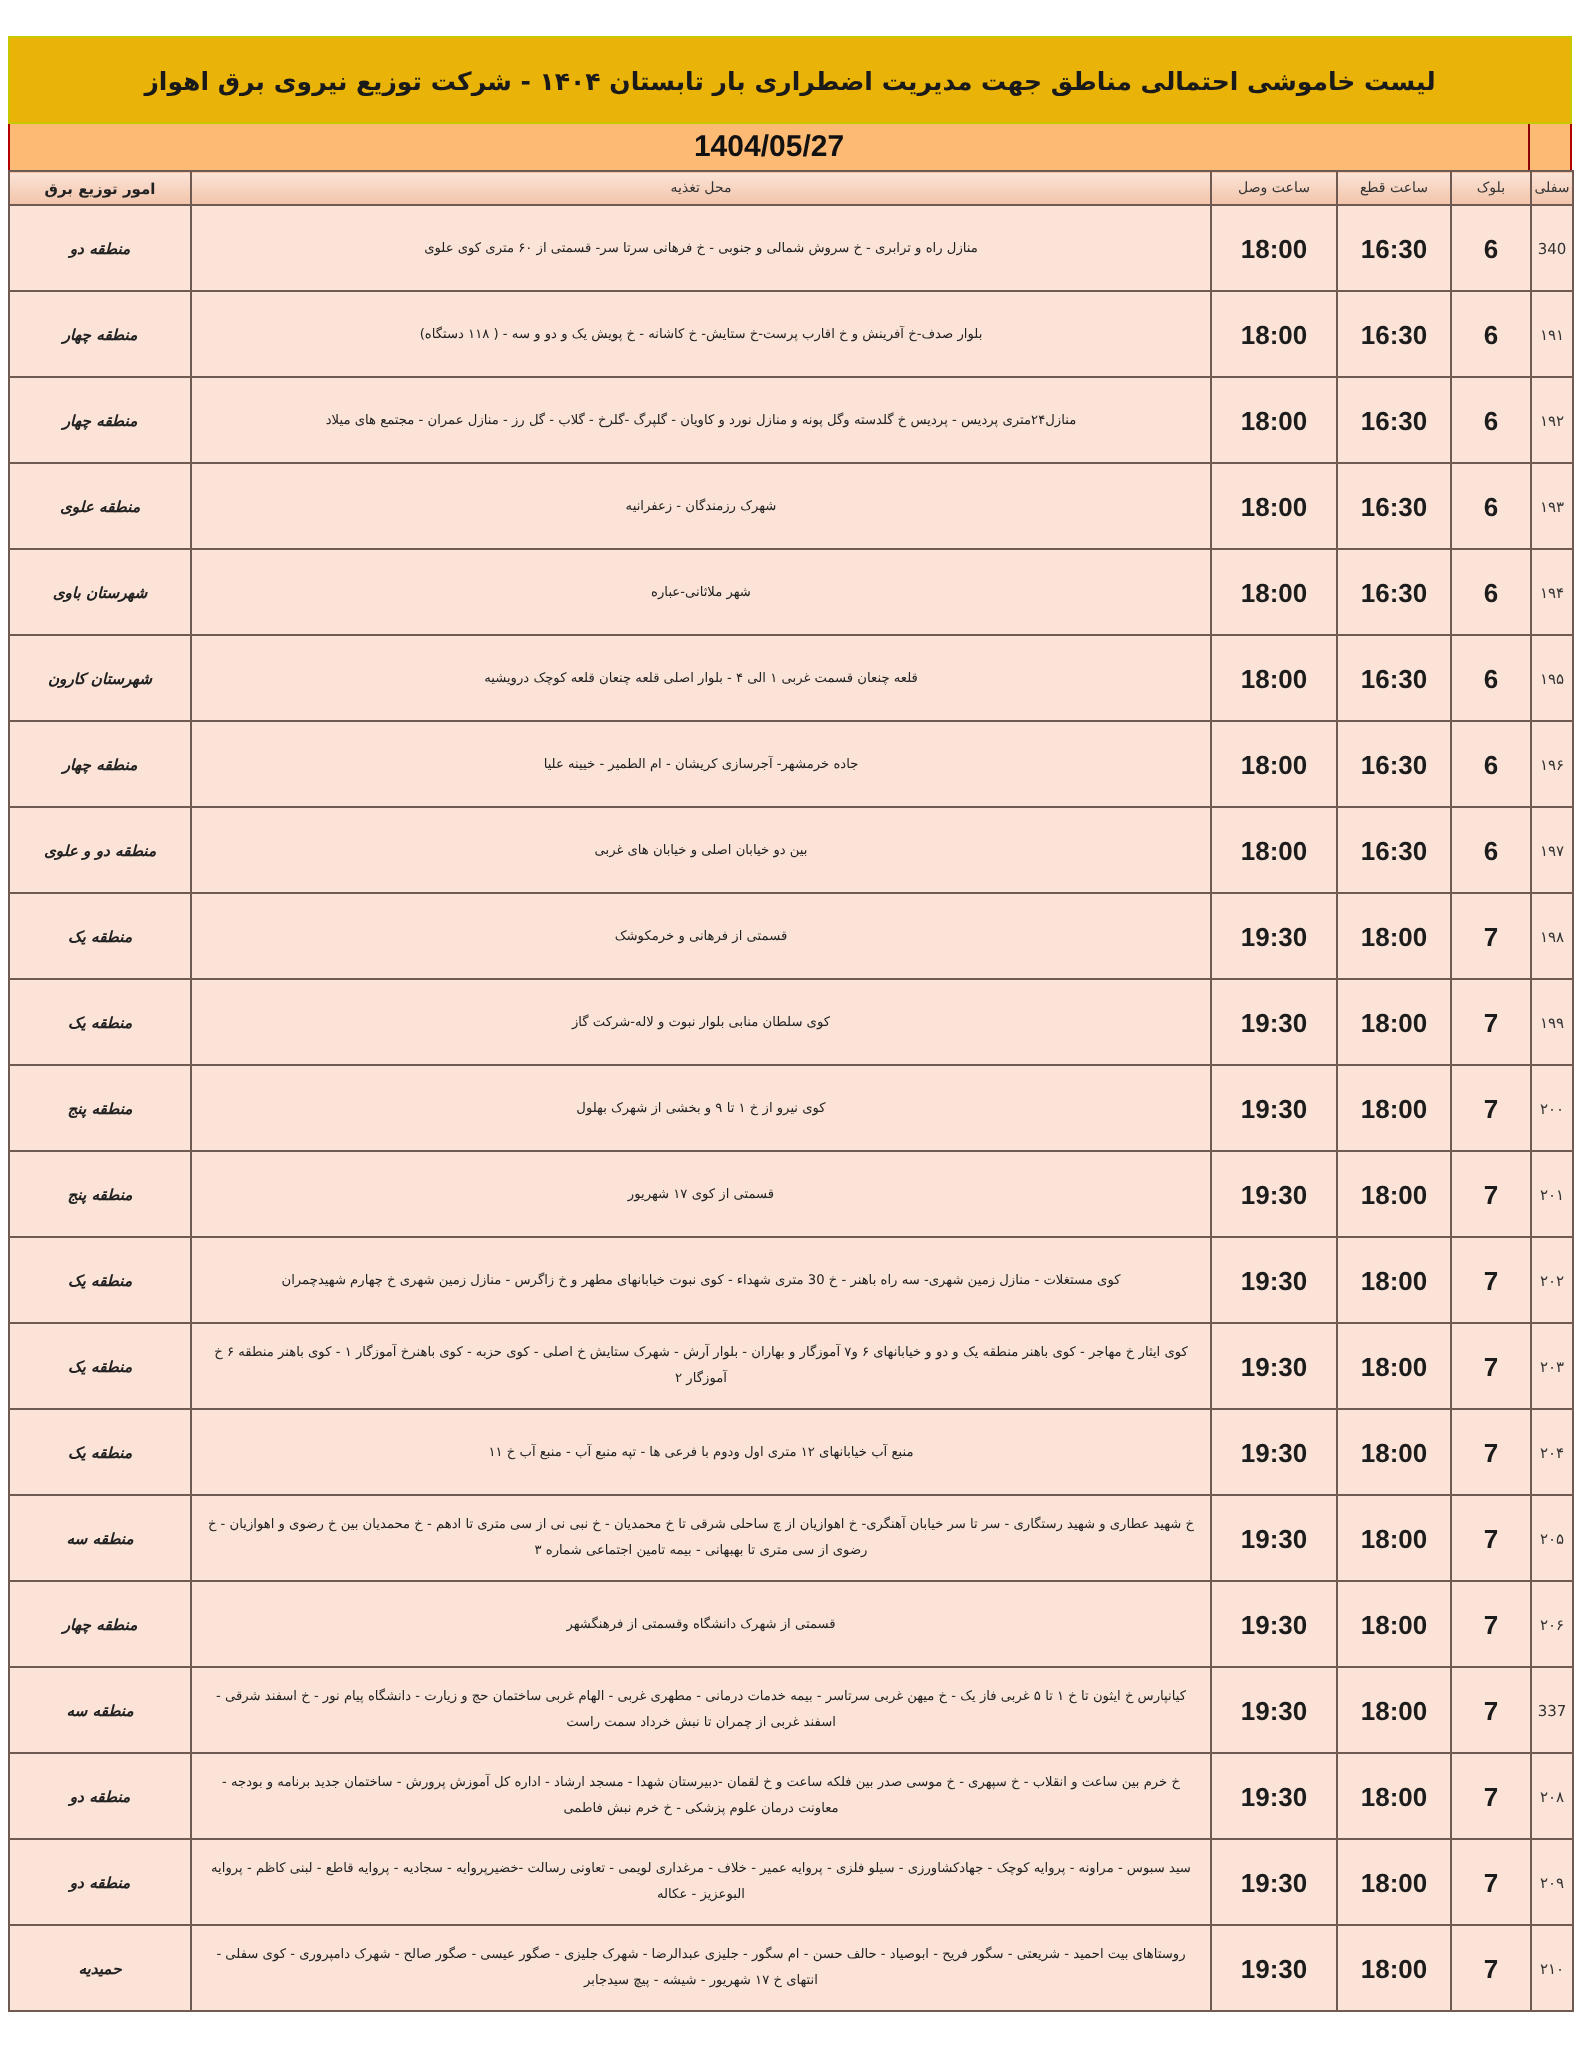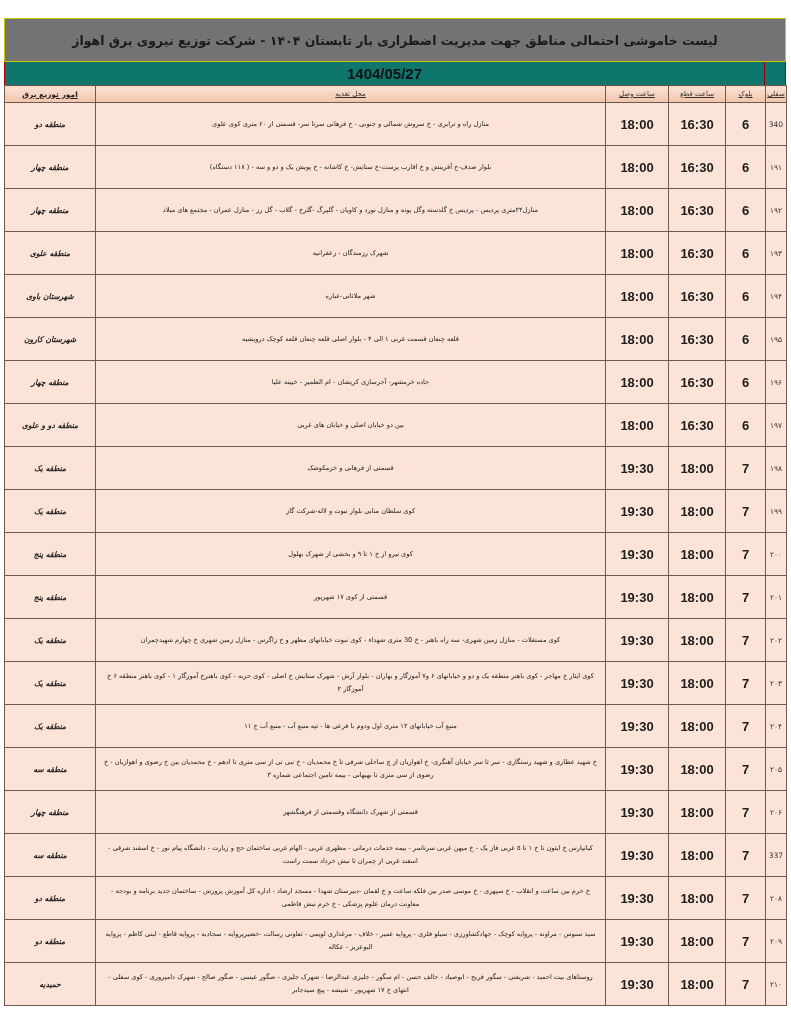--- a/index.html
+++ b/index.html
@@ -1,37 +1,36 @@
 <!DOCTYPE html>
 <html><head>
 <meta charset="utf-8">
 <style>
   html, body { margin: 0; padding: 0; background: #ffffff; }
   body { width: 791px; height: 1024px; position: relative; overflow: hidden; font-family: "DejaVu Sans", sans-serif; }
   .sheet { position: absolute; left: 4px; top: 18px; width: 782px; }
   .title-bar {
-    height: 42px; background: #737373; border: 1px solid #c8c800;
+    height: 42px; background: #eab308; border: 1px solid #c8c800;
     display: flex; align-items: center; justify-content: center;
     direction: rtl; font-size: 12.5px; font-weight: bold; color: #1a1a1a;
   }
   .date-bar {
-    height: 23px; background: #0f766e; display: flex; direction: rtl;
+    height: 23px; background: #fdba74; display: flex; direction: rtl;
     border-left: 1px solid #b00000; border-right: 1px solid #b00000;
   }
   .date-bar .corner { width: 20px; border-left: 1px solid #8b0000; }
   .date-bar .date {
     flex: 1; display: flex; align-items: center; justify-content: center;
     font-family: "Liberation Sans", sans-serif; font-weight: bold; font-size: 15px; color: #111;
   }
   table { border-collapse: collapse; width: 782px; table-layout: fixed; direction: rtl; }
   th, td { border: 1px solid #6e5a50; padding: 0; text-align: center; vertical-align: middle; }
   th {
     height: 16px; font-size: 7px; font-weight: normal; color: #333;
     background: linear-gradient(to bottom, #fbe3d6, #f2c4aa);
-    text-decoration: underline;
   }
   th.area-h { font-weight: bold; font-size: 7.5px; color: #222; }
   td { background: #fbe3d7; height: 42px; }
   td.row-num { font-size: 7.5px; color: #333; }
   td.block, td.time { font-family: "Liberation Sans", sans-serif; font-weight: bold; font-size: 13px; color: #1c1c1c; }
   td.loc { font-size: 6.6px; color: #222; line-height: 13px; padding: 0 6px; }
   td.area { font-size: 7.6px; font-weight: bold; color: #222; font-style: italic; }
   col.c-num { width: 21px; } col.c-block { width: 40px; } col.c-cut { width: 57px; }
   col.c-con { width: 63px; } col.c-loc { width: 510px; } col.c-area { width: 91px; }
 </style>

